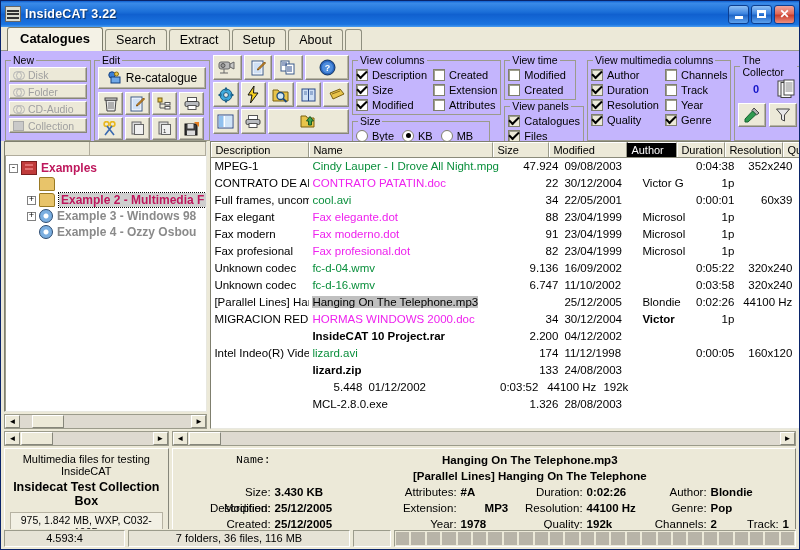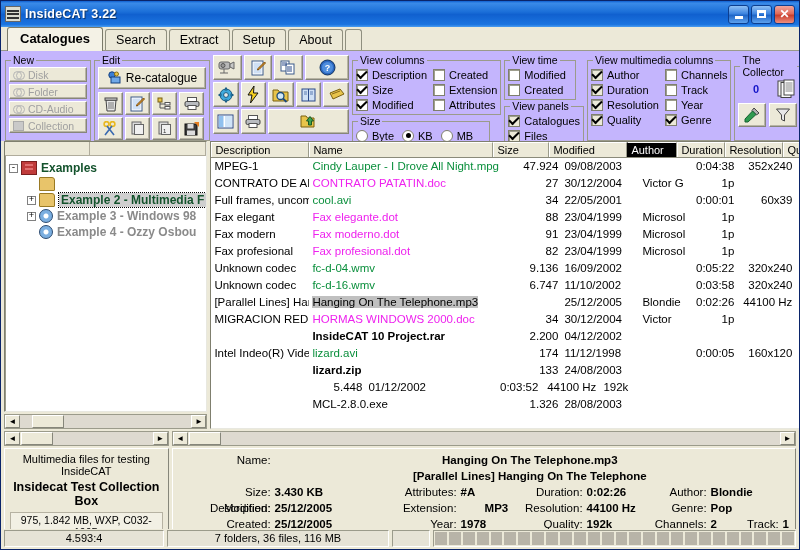--- a/index.html
+++ b/index.html
@@ -225,21 +225,21 @@
     display:flex;align-items:center;justify-content:center;
     font-size:9px; line-height:7px; flex:none; margin-right:3px; color:#000;
     font-family:"Liberation Mono", monospace;
   }
   .tnode .noexp { width:9px; margin-right:3px; flex:none; }
   .ticon { width:16px;height:14px;flex:none;margin-right:4px;position:relative; }
   .ticon.examples { background:#c03b3b; border:1px solid #7a1f1f; }
   .ticon.examples::after{content:'';position:absolute;inset:2px 3px;background:repeating-linear-gradient(to bottom,#e07070 0 2px,#c03b3b 2px 4px);}
   .ticon.folder { background:#e8c46a; border:1px solid #9a7a24; border-radius:1px 3px 1px 1px; }
   .ticon.cd { background:radial-gradient(circle at 50% 50%, #fff 0 2px, #7aaee0 3px 6px, #3b6ea8 7px); border-radius:50%; width:14px;height:14px;border:1px solid #2a4a70; }
-  .tlabel { color:#14532d; }
+  .tlabel { color:#be185d; }
   .tlabel.gray { color:#8a8a8a; font-weight:bold; }
   .tlabel.bold { font-weight:bold; }
   .tlabel.sel { font-weight:bold; background:#cfcfcf; outline:1px dotted #000; padding:0 2px; }
 
   .hscroll {
     height: 15px; background:#ece9d8; border:1px solid #9b9b8b;
     display:flex; align-items:center; margin-top:2px;
   }
   .hsbtn {
     width:15px;height:13px;background:#ece9d8;
@@ -317,21 +317,21 @@
     padding:0 3px 2px 3px; gap:3px;
     background:#ece9d8;
   }
   .sb {
     height:17px; line-height:15px;
     background:#e6e3d6;
     border:1px solid #9b9b8b;
     border-right-color:#fff;border-bottom-color:#fff;
     text-align:center; font-size:11px;
   }
-  .sb1 { width:160px; }
+  .sb1 { width:121px; }
   .sb2 { width:222px; }
   .sb3 { width:38px; }
   .sbgrid { flex:1; height:17px; display:flex; gap:2px; border:1px solid #9b9b8b; border-right-color:#fff;border-bottom-color:#fff; padding:1px; }
   .sbcell { flex:1; background:#b8b4a8; }
 </style>
 </head>
 <body>
 
 <div id="app">
 
@@ -760,21 +760,21 @@
               <div class="lcell r" style="width: 56px;"><span>47.924</span></div>
               <div class="lcell" style="width: 78px;"><span>09/08/2003</span></div>
               <div class="lcell" style="width: 50px;"><span></span></div>
               <div class="lcell r" style="width: 48px;"><span>0:04:38</span></div>
               <div class="lcell r" style="width: 58px;"><span>352x240</span></div>
               <div class="lcell r" style="width: 32px;"><span>30fps</span></div>
             </div>
             <div class="lrow">
               <div class="lcell" style="width: 98px;"><span>CONTRATO DE AR</span></div>
               <div class="lcell" style="width: 196px;"><span class="nm-magenta">CONTRATO PATATIN.doc</span></div>
-              <div class="lcell r" style="width: 56px;"><span>27</span></div>
+              <div class="lcell r" style="width: 56px;"><span>22</span></div>
               <div class="lcell" style="width: 78px;"><span>30/12/2004</span></div>
               <div class="lcell" style="width: 50px;"><span>Victor G</span></div>
               <div class="lcell r" style="width: 48px;"><span>1p</span></div>
               <div class="lcell r" style="width: 58px;"><span></span></div>
               <div class="lcell r" style="width: 32px;"><span></span></div>
             </div>
             <div class="lrow">
               <div class="lcell" style="width: 98px;"><span>Full frames, uncomp</span></div>
               <div class="lcell" style="width: 196px;"><span class="nm-green">cool.avi</span></div>
               <div class="lcell r" style="width: 56px;"><span>34</span></div>
@@ -842,21 +842,21 @@
               <div class="lcell" style="width: 50px;"><span>Blondie</span></div>
               <div class="lcell r" style="width: 48px;"><span>0:02:26</span></div>
               <div class="lcell r" style="width: 58px;"><span>44100 Hz</span></div>
               <div class="lcell r" style="width: 32px;"><span>192k</span></div>
             </div>
             <div class="lrow">
               <div class="lcell" style="width: 98px;"><span>MIGRACION RED</span></div>
               <div class="lcell" style="width: 196px;"><span class="nm-magenta">HORMAS WINDOWS 2000.doc</span></div>
               <div class="lcell r" style="width: 56px;"><span>34</span></div>
               <div class="lcell" style="width: 78px;"><span>30/12/2004</span></div>
-              <div class="lcell" style="width: 50px;"><span>Victor</span></div>
+              <div class="lcell" style="width: 50px; font-weight: bold;"><span>Victor</span></div>
               <div class="lcell r" style="width: 48px;"><span>1p</span></div>
               <div class="lcell r" style="width: 58px;"><span></span></div>
               <div class="lcell r" style="width: 32px;"><span></span></div>
             </div>
             <div class="lrow">
               <div class="lcell" style="width: 98px;"><span></span></div>
               <div class="lcell" style="width: 196px;"><span class="nm-black nm-bold">InsideCAT 10 Project.rar</span></div>
               <div class="lcell r" style="width: 56px;"><span>2.200</span></div>
               <div class="lcell" style="width: 78px;"><span>04/12/2002</span></div>
               <div class="lcell" style="width: 50px;"><span></span></div>
@@ -931,21 +931,21 @@
 
     <div class="bdetail">
       <div class="hsbar">
         <div class="hsbtn">◄</div>
         <div class="hsthumb" style="margin-left:1px;"></div>
         <div class="hstrack"></div>
         <div class="hsbtn">►</div>
       </div>
       <div class="dpanel">
         <div class="drow">
-          <div style="width:92px;" class="dlabelR">Name:</div>
+          <div style="width:92px;font-family:Liberation Mono, monospace;" class="dlabelR">Name:</div>
           <div class="dcenter">Hanging On The Telephone.mp3</div>
         </div>
         <div class="drow">
           <div style="width:92px;margin-top:32px;" class="dlabelR">Description:</div>
           <div class="dcenter">[Parallel Lines] Hanging On The Telephone</div>
         </div>
         <div class="drow">
           <div style="width:92px;" class="dlabelR">Size:</div>
           <div class="dval" style="width:110px;">3.430 KB</div>
           <div style="width:72px;" class="dlabelR">Attributes:</div>

